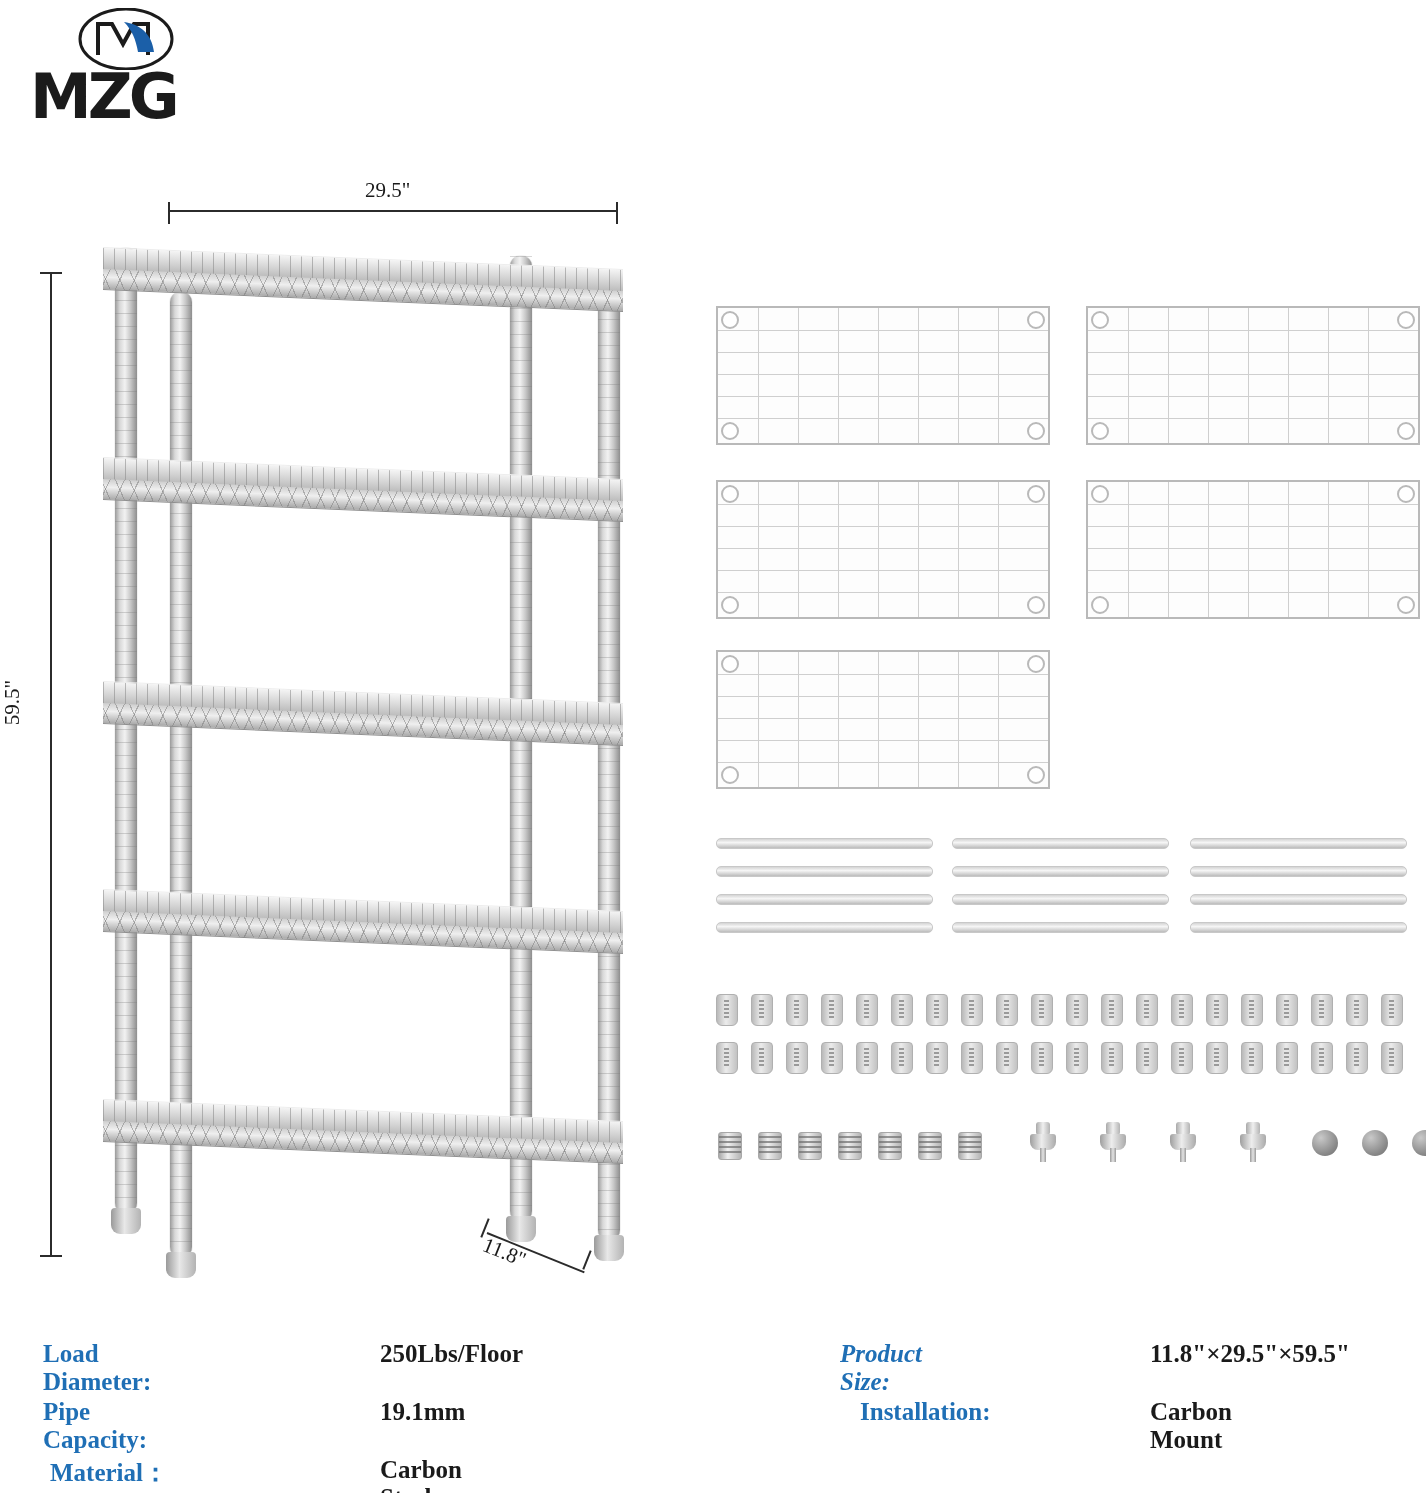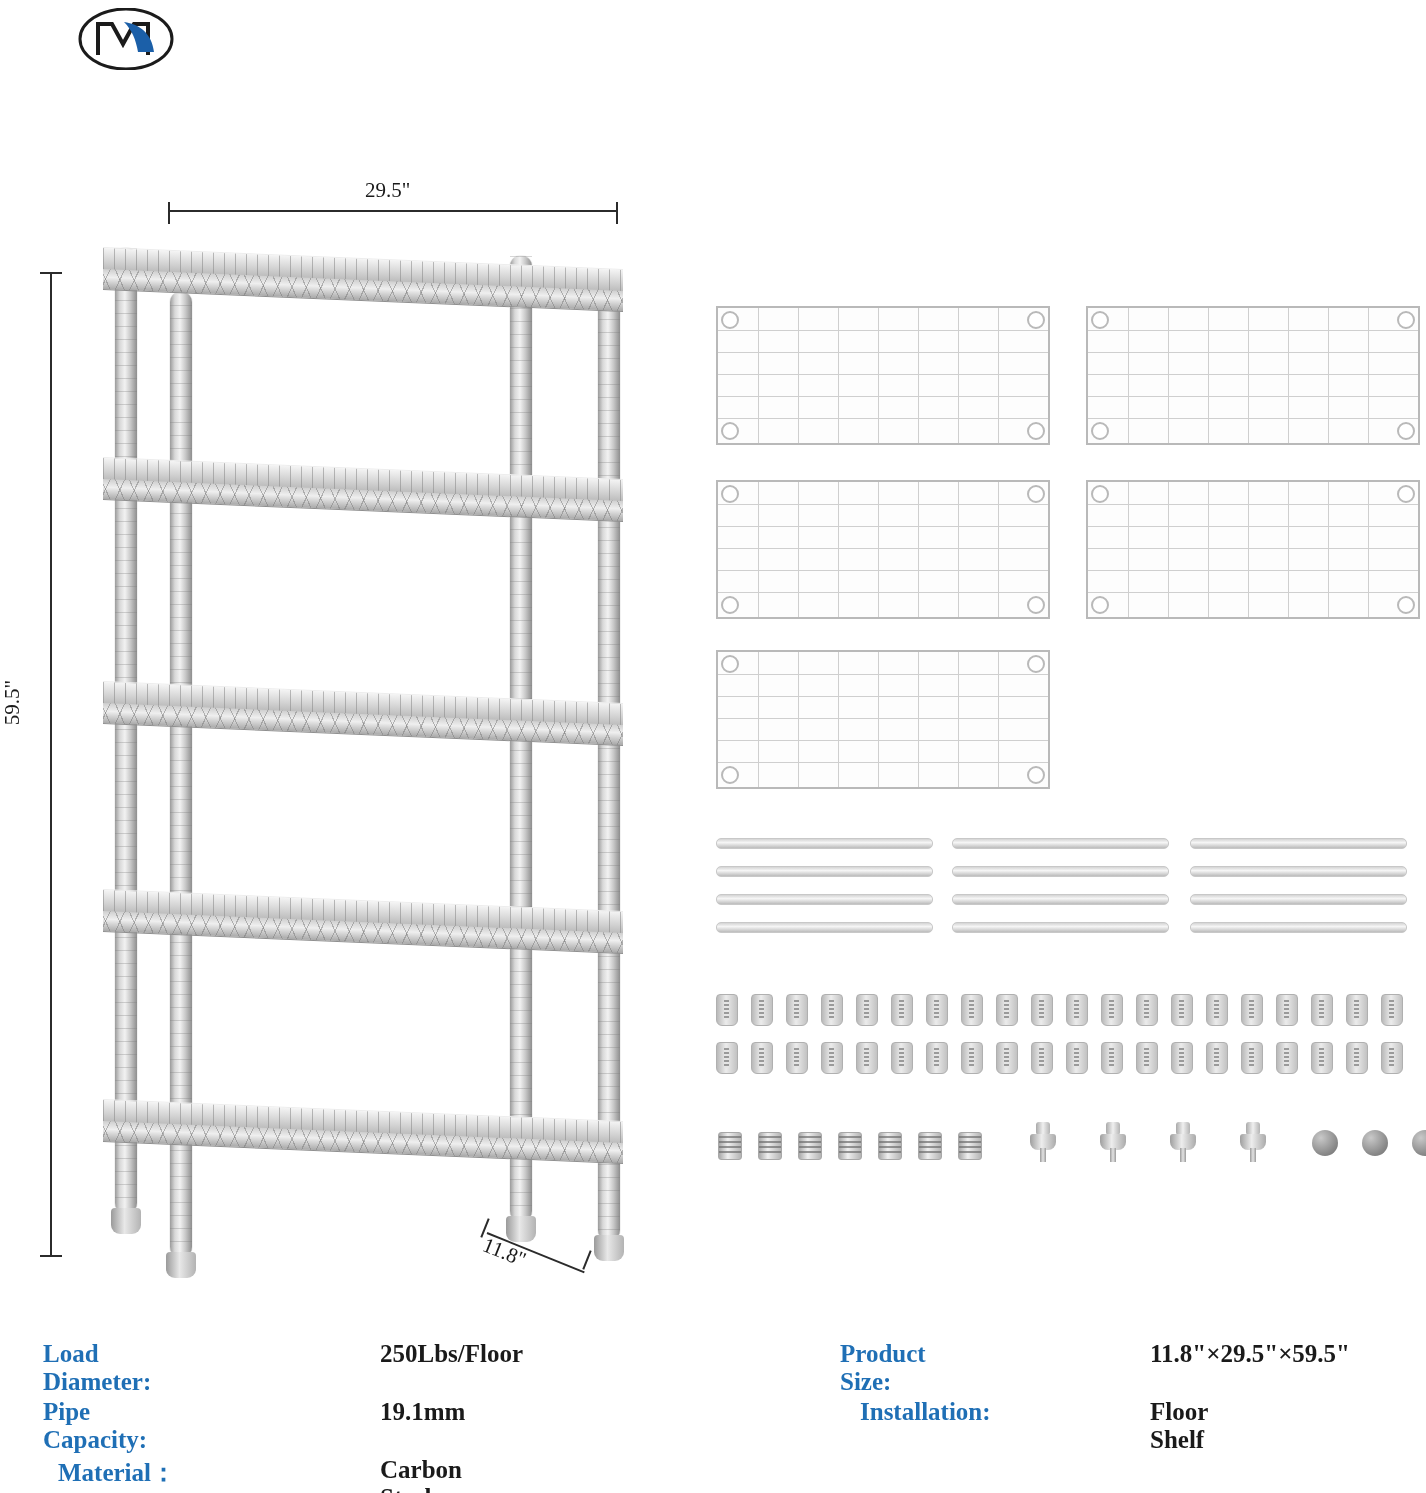--- a/index.html
+++ b/index.html
@@ -89,20 +89,21 @@
 <div class="page">
 
   <div class="logo">
     <div class="logo-mark">
       <svg width="96" height="62" viewBox="0 0 96 62">
         <ellipse cx="48" cy="31" rx="46" ry="30" fill="none" stroke="#1b1b1b" stroke-width="3"></ellipse>
         <path d="M20 47 L20 16 L34 16 L45 36 L56 16 L70 16 L70 47" fill="none" stroke="#1b1b1b" stroke-width="4"></path>
         <path d="M46 14 C62 16 74 26 76 44 L60 44 C58 32 54 22 46 14 Z" fill="#1b5fa8"></path>
       </svg>
     </div>
+    <div class="logo-text">MZG</div>
   </div>
 
   <div class="dim-label" style="left:365px;top:178px;">29.5"</div>
   <div class="line" style="left:168px;top:210px;width:450px;height:2px;"></div>
   <div class="line" style="left:168px;top:202px;width:2px;height:22px;"></div>
   <div class="line" style="left:616px;top:202px;width:2px;height:22px;"></div>
 
   <div class="dim-label" style="left:-10px;top:690px;transform:rotate(-90deg);">59.5"</div>
   <div class="line" style="left:50px;top:272px;width:2px;height:985px;"></div>
   <div class="line" style="left:40px;top:272px;width:22px;height:2px;"></div>
@@ -381,28 +382,28 @@
       <span class="spec-key" style="left:43px;top:10px;">Load Diameter:</span>
       <span class="spec-val" style="left:380px;top:10px;">250Lbs/Floor</span>
     </div>
 
     <div class="spec-row">
       <span class="spec-key" style="left:43px;top:68px;">Pipe Capacity:</span>
       <span class="spec-val" style="left:380px;top:68px;">19.1mm</span>
     </div>
 
     <div class="spec-row">
-      <span class="spec-key" style="left:58px;top:126px;text-align:right;">Material：</span>
+      <span class="spec-key" style="left:50px;top:126px;text-align:right;">Material：</span>
       <span class="spec-val" style="left:380px;top:126px;">Carbon Steel</span>
     </div>
 
     <div class="spec-row">
-      <span class="spec-key" style="left:840px;top:10px;">Product Size:</span>
+      <span class="spec-key" style="left:840px;top:10px;font-style:italic;">Product Size:</span>
       <span class="spec-val" style="left:1150px;top:10px;">11.8"×29.5"×59.5"</span>
     </div>
 
     <div class="spec-row">
       <span class="spec-key" style="left:860px;top:68px;">Installation:</span>
-      <span class="spec-val" style="left:1150px;top:68px;">Floor Shelf</span>
+      <span class="spec-val" style="left:1150px;top:68px;">Carbon Mount</span>
     </div>
   </div>
 
 </div>
 
 </body></html>

